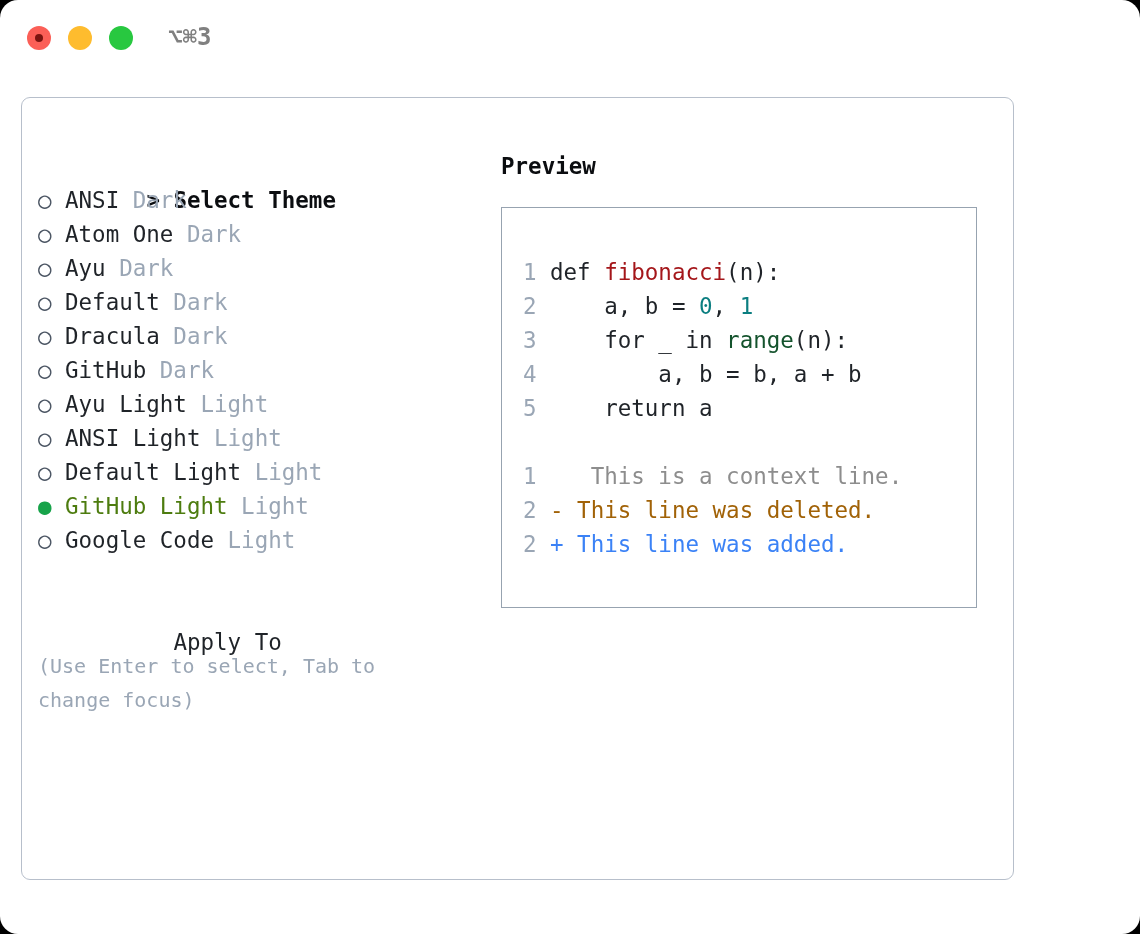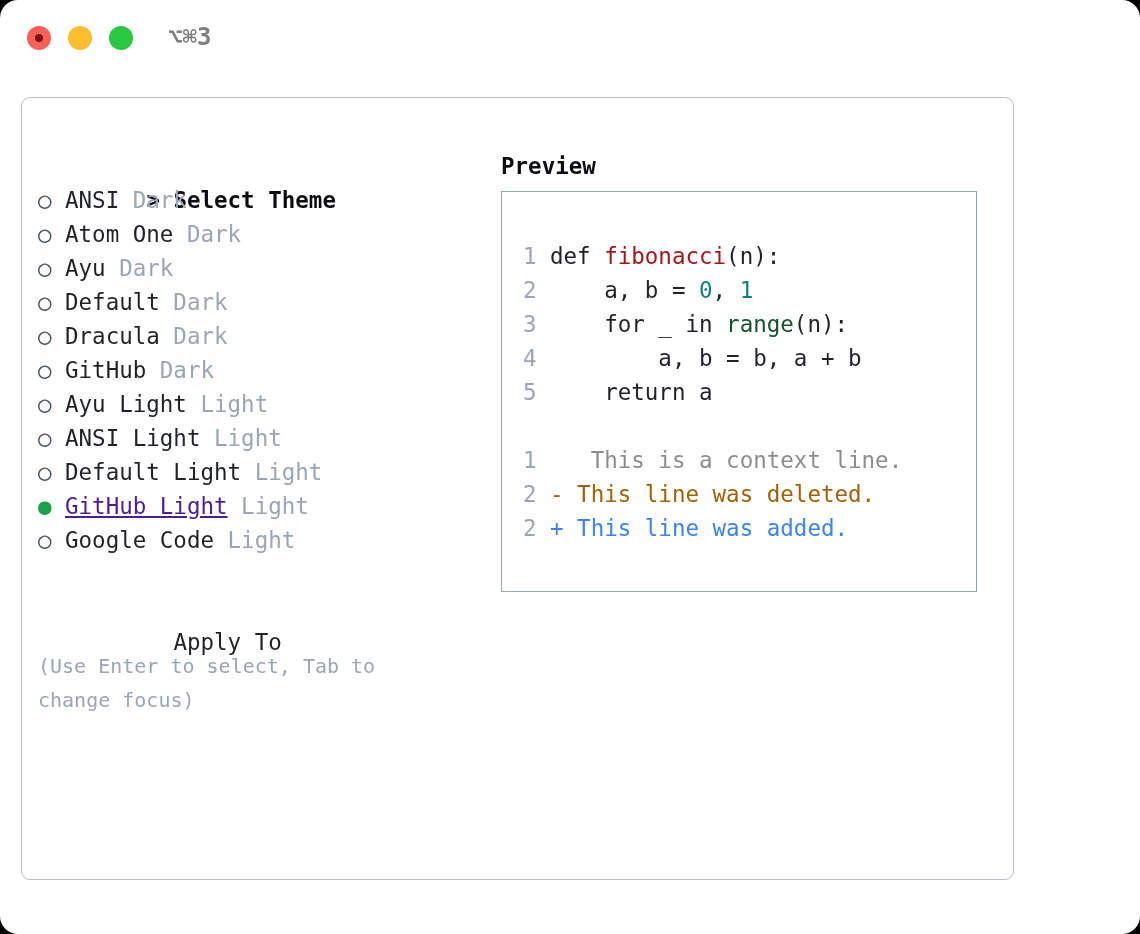--- a/index.html
+++ b/index.html
@@ -97,21 +97,21 @@
     color: #4b5563;
   }
   .header-row {
     font-weight: bold;
     color: #0b0d10;
   }
   .header-row .marker { color: #0b0d10; font-weight: bold; }
   .variant {
     color: #9aa6b5;
   }
-  .row.selected .name { color: #4c1d95; text-decoration: underline; }
+  .row.selected .name { color: #4d7c0f; }
   .row.selected .marker { color: #17a34a; }
   .spacer-row { height: 34px; }
 
   .hint {
     margin-top: 24px;
     font-size: 20px;
     line-height: 34px;
     color: #9aa6b5;
     width: 404px;
     white-space: pre-wrap;
@@ -124,21 +124,21 @@
     width: 492px;
   }
   .preview-title {
     font-size: 22.5px;
     line-height: 34px;
     font-weight: bold;
     color: #0b0d10;
     white-space: pre;
   }
   .preview-box {
-    margin-top: 8px;
+    margin-top: 24px;
     width: 476px;
     height: 401px;
     border: 1.7px solid #97a3b0;
     box-sizing: border-box;
     background: #ffffff;
     position: relative;
   }
   .code-area {
     position: absolute;
     left: 21px; top: 47px;

